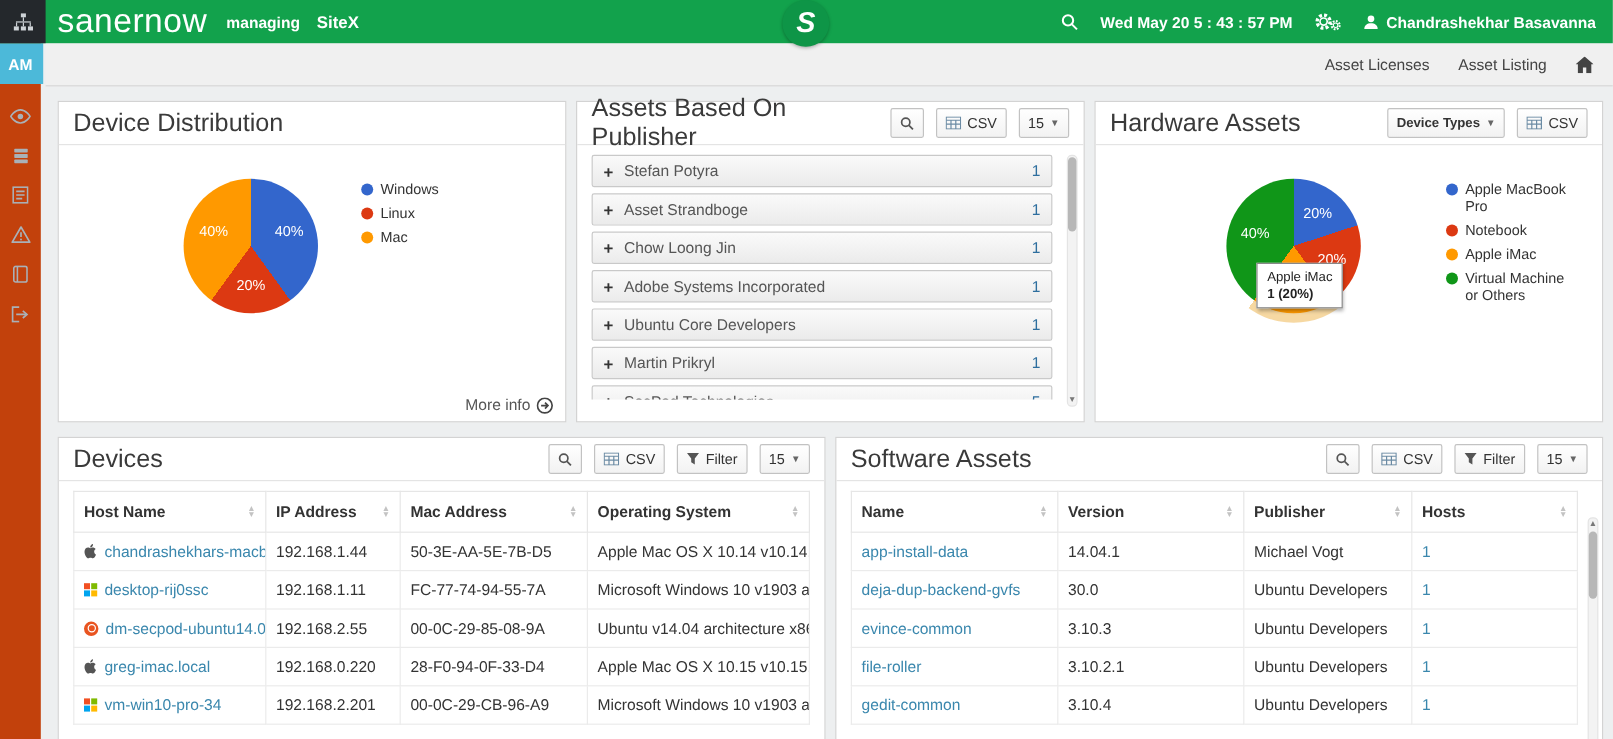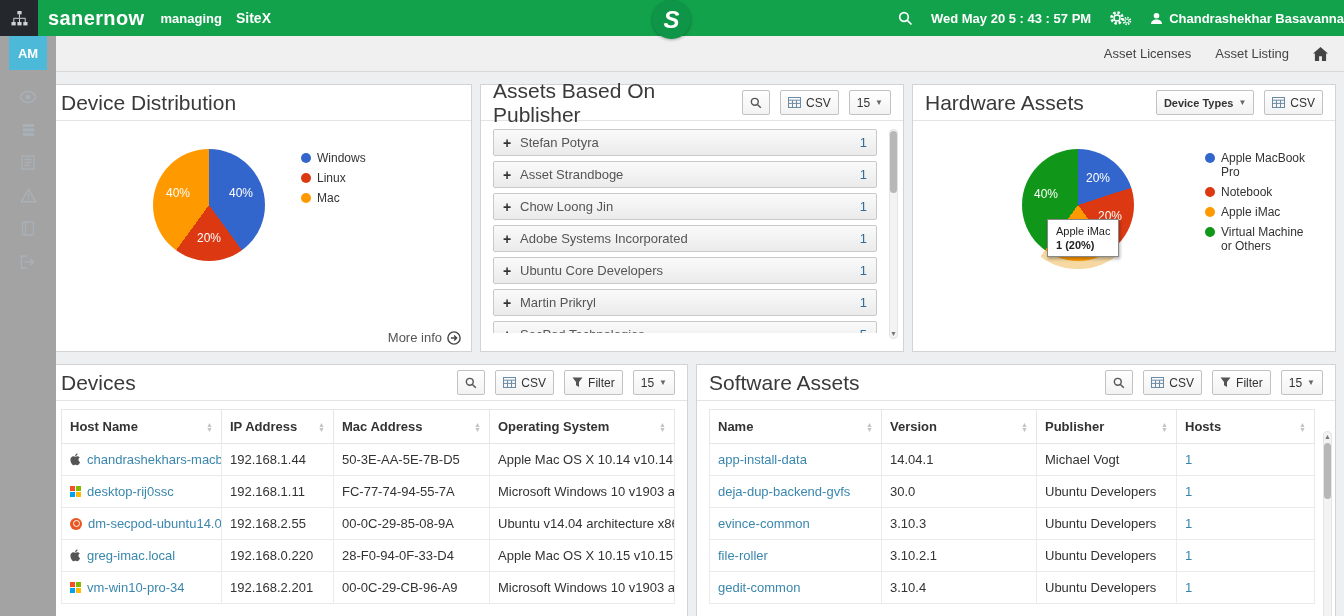--- a/index.html
+++ b/index.html
@@ -2,34 +2,34 @@
 <html><head>
 <meta charset="utf-8">
 <style>
 *{box-sizing:border-box;margin:0;padding:0}
 html,body{width:1344px;height:616px;overflow:hidden;font-family:"Liberation Sans",sans-serif;background:#edeff0}
 svg{display:block}
 
 
 .topbar{position:absolute;left:0;top:0;width:1344px;height:36px;background:#12a24c;display:flex;align-items:center;color:#fff;z-index:6}
 .corner{width:38px;height:36px;background:#24282c;display:flex;align-items:center;justify-content:center;flex:none;color:#cdd2d6;cursor:pointer}
-.brand{font-size:20px;font-weight:bold;margin-left:10px;letter-spacing:.4px}
+.brand{font-size:28px;font-weight:normal;margin-left:10px;letter-spacing:.4px}
 .managing{font-size:13px;font-weight:bold;margin-left:16px}
 .site{font-size:14px;font-weight:bold;margin-left:14px}
 .slogo{position:absolute;left:652px;top:0;width:39px;height:39px;border-radius:50%;background:#0e9547;box-shadow:0 1px 3px rgba(0,0,0,.3);display:flex;align-items:center;justify-content:center;font-size:24px;font-weight:bold;font-style:italic;color:#fff}
-.top-right{margin-left:auto;display:flex;align-items:center;gap:18px;font-size:13px;font-weight:bold}
+.top-right{margin-left:auto;display:flex;align-items:center;gap:18px;padding-right:14px;font-size:13px;font-weight:bold}
 .user-chip{display:flex;align-items:center;gap:6px;cursor:pointer}
 .gears-wrap{display:flex;align-items:flex-end}
 
 
 .subnav{position:absolute;left:38px;top:36px;right:0;height:36px;background:#f0f0f0;border-bottom:1px solid #d8d8d8;display:flex;align-items:center;justify-content:flex-end;gap:24px;padding-right:16px;font-size:13px;color:#444;z-index:5}
 .subnav a{color:#444;text-decoration:none;cursor:pointer}
 
 
-.sidebar{position:absolute;left:0;top:36px;width:56px;bottom:0;background:#a3a3a3;z-index:5;display:flex;flex-direction:column;align-items:center}
+.sidebar{position:absolute;left:0;top:36px;width:34px;bottom:0;background:#c2410c;z-index:5;display:flex;flex-direction:column;align-items:center}
 .am{width:38px;height:34px;background:#4cb9d9;color:#fff;font-size:13px;font-weight:bold;display:flex;align-items:center;justify-content:center;cursor:pointer}
 .sb-icon{width:38px;height:33px;display:flex;align-items:center;justify-content:center;color:#a9b1b8;cursor:pointer}
 .sb-icon.first{margin-top:10px}
 
 
 .main{position:absolute;left:38px;top:72px;right:0;bottom:0;padding:12px 8px 0 10px}
 .prow-layout{display:flex;gap:8px}
 .panel{background:#fff;border:1px solid #d3d3d3;position:relative;flex:1}
 .row1 .panel{height:268px}
 .row2{margin-top:12px}

